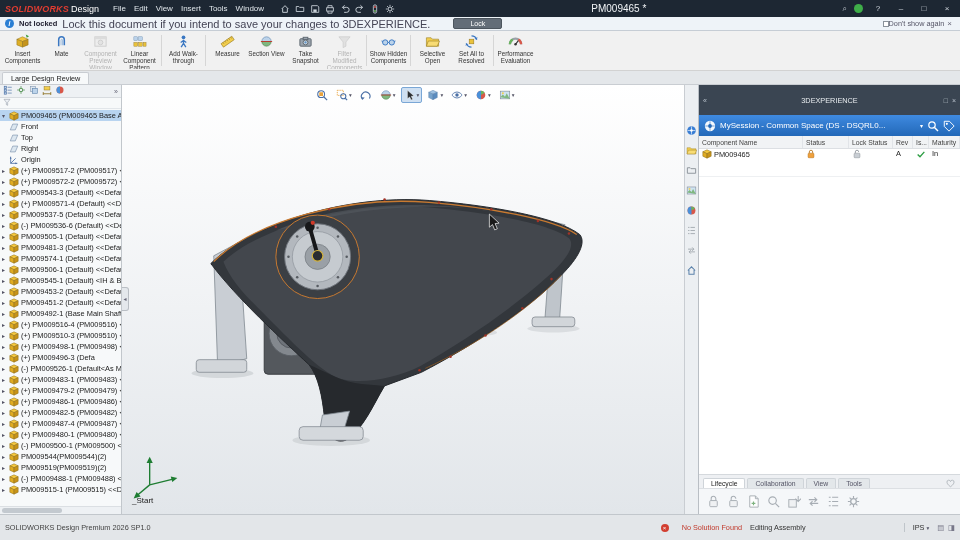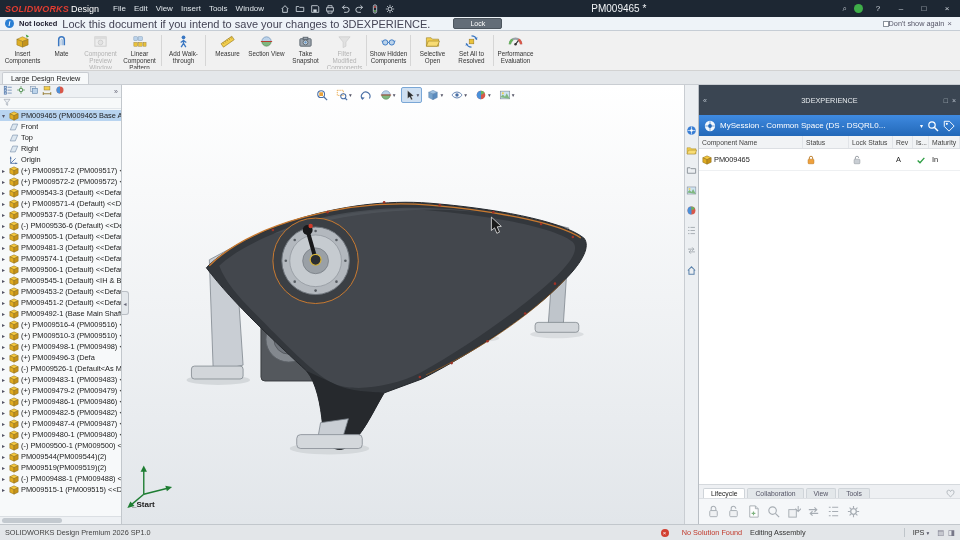--- a/index.html
+++ b/index.html
@@ -66,56 +66,56 @@
   .hthumb{position:absolute;left:2px;top:1px;width:60px;height:5px;background:#c3c9cf;border-radius:3px}
 
   
   .viewport{flex:1;position:relative;background:linear-gradient(#ffffff,#e2e6ea);min-width:0}
   .model-svg{position:absolute;inset:0;width:100%;height:100%}
   .vtoolbar{position:absolute;top:2px;left:34%;display:flex;gap:2px;align-items:center}
   .vbtn{display:flex;align-items:center;padding:1px 2px;border-radius:2px;border:1px solid transparent}
   .vbtn.selected{background:#cfe0f2;border-color:#7aa7d6}
   .vbtn svg{width:12px;height:12px}
   .vdd{font-size:5.5px;color:#556;margin-left:1px}
-  .start-label{position:absolute;left:10px;bottom:15px;font-size:8px;font-weight:bold;color:#222}
+  .start-label{position:absolute;left:10px;bottom:9px;font-size:8px;font-weight:normal;color:#222}
   .collapse-handle{position:absolute;left:0;top:47%;width:7px;height:24px;background:#e4e8ec;border:1px solid #b9bec4;border-left:none;border-radius:0 3px 3px 0;font-size:6px;color:#667;display:flex;align-items:center;justify-content:center}
 
   
   .taskpane{width:14px;flex:0 0 auto;background:#eceff2;border-left:1px solid #c9cdd2;display:flex;flex-direction:column;align-items:center;padding-top:40px;gap:7px}
   .tpicon svg{width:11px;height:11px}
 
   
   .right-panel{width:262px;flex:0 0 auto;display:flex;flex-direction:column;background:#fff;border-left:1px solid #b9bec4;min-height:0}
   .rp-title{height:30px;background:#3a4552;color:#e8ecef;font-size:7.3px;display:flex;align-items:center;justify-content:center;position:relative;flex:0 0 auto}
   .rp-title .lctl{position:absolute;left:4px;font-size:7px;color:#b9c2cc}
   .rp-title .rctl{position:absolute;right:4px;font-size:7px;color:#b9c2cc;display:flex;gap:4px}
   .session{height:21px;background:linear-gradient(#3f8ae0,#2268b8);display:flex;align-items:center;color:#fff;font-size:8px;padding:0 5px;gap:4px;flex:0 0 auto}
   .session svg{width:12px;height:12px}
   .session .lbl{white-space:nowrap;overflow:hidden;flex:1}
   .session .chev{font-size:6px}
   .rtable-head{height:13px;display:flex;background:#f1f3f5;border-bottom:1px solid #dcdfe3;font-size:6.8px;color:#444;align-items:center;flex:0 0 auto}
   .rcol{padding:0 3px;overflow:hidden;white-space:nowrap;display:flex;align-items:center;gap:2px}
   .rtable-head .rcol{border-right:1px solid #e1e4e8;height:100%}
   .c0{width:104px;flex:0 0 auto}.c1{width:46px;flex:0 0 auto}.c2{width:44px;flex:0 0 auto}
   .c3{width:20px;flex:0 0 auto}.c4{width:16px;flex:0 0 auto}.c5{flex:1}
-  .rrow{height:22px;display:flex;align-items:center;font-size:7.4px;border-bottom:1px solid #eef0f2;flex:0 0 auto}
+  .rrow{height:28px;display:flex;align-items:flex-start;font-size:7.4px;border-bottom:1px solid #eef0f2;flex:0 0 auto}
   .ricn{display:inline-flex}
   .rrow svg{width:10px;height:10px}
   .rp-body{flex:1;background:#fff;min-height:0}
   .rp-tabs{height:14px;display:flex;align-items:flex-end;background:#eef0f3;border-top:1px solid #d5d9dd;padding-left:4px;gap:2px;font-size:6.8px;flex:0 0 auto}
   .rp-tab{padding:1px 7px;border:1px solid #cfd4d9;border-bottom:none;background:#e3e7ea;color:#556;border-radius:2px 2px 0 0}
   .rp-tab.active{background:#fff;color:#222}
   .rp-tab-fav{margin-left:auto;margin-right:5px;display:inline-flex}
   .rp-tab-fav svg{width:9px;height:9px}
   .rp-actions{height:26px;display:flex;align-items:center;gap:5px;padding:0 7px;background:#f5f7f9;border-top:1px solid #dcdfe3;flex:0 0 auto}
   .aicn{display:inline-flex;opacity:.85}
   .aicn svg{width:15px;height:15px}
 
   
-  .statusbar{height:16px;background:#e3e6e9;border-top:1px solid #c2c7cc;display:flex;align-items:center;font-size:7.3px;color:#333;padding:0 5px;gap:8px;flex:0 0 auto}
+  .statusbar{height:26px;background:#e3e6e9;border-top:1px solid #c2c7cc;display:flex;align-items:center;font-size:7.3px;color:#333;padding:0 5px;gap:8px;flex:0 0 auto}
   .sb-left{color:#444}
   .sb-alert{margin-left:auto;display:flex;align-items:center;gap:13px;color:#c0392b}
   .alert-dot{width:8px;height:8px;border-radius:50%;background:#d23f31;color:#fff;font-size:6px;line-height:8px;text-align:center}
   .sb-mode{color:#333;margin-right:90px}
   .sb-div{width:1px;height:9px;background:#bfc5ca}
   .sb-units{display:flex;align-items:center;gap:2px}
   .sb-units .chev{font-size:5.5px;color:#556}
   .sb-icons{display:flex;gap:4px;color:#778}
 </style>
 </head>

